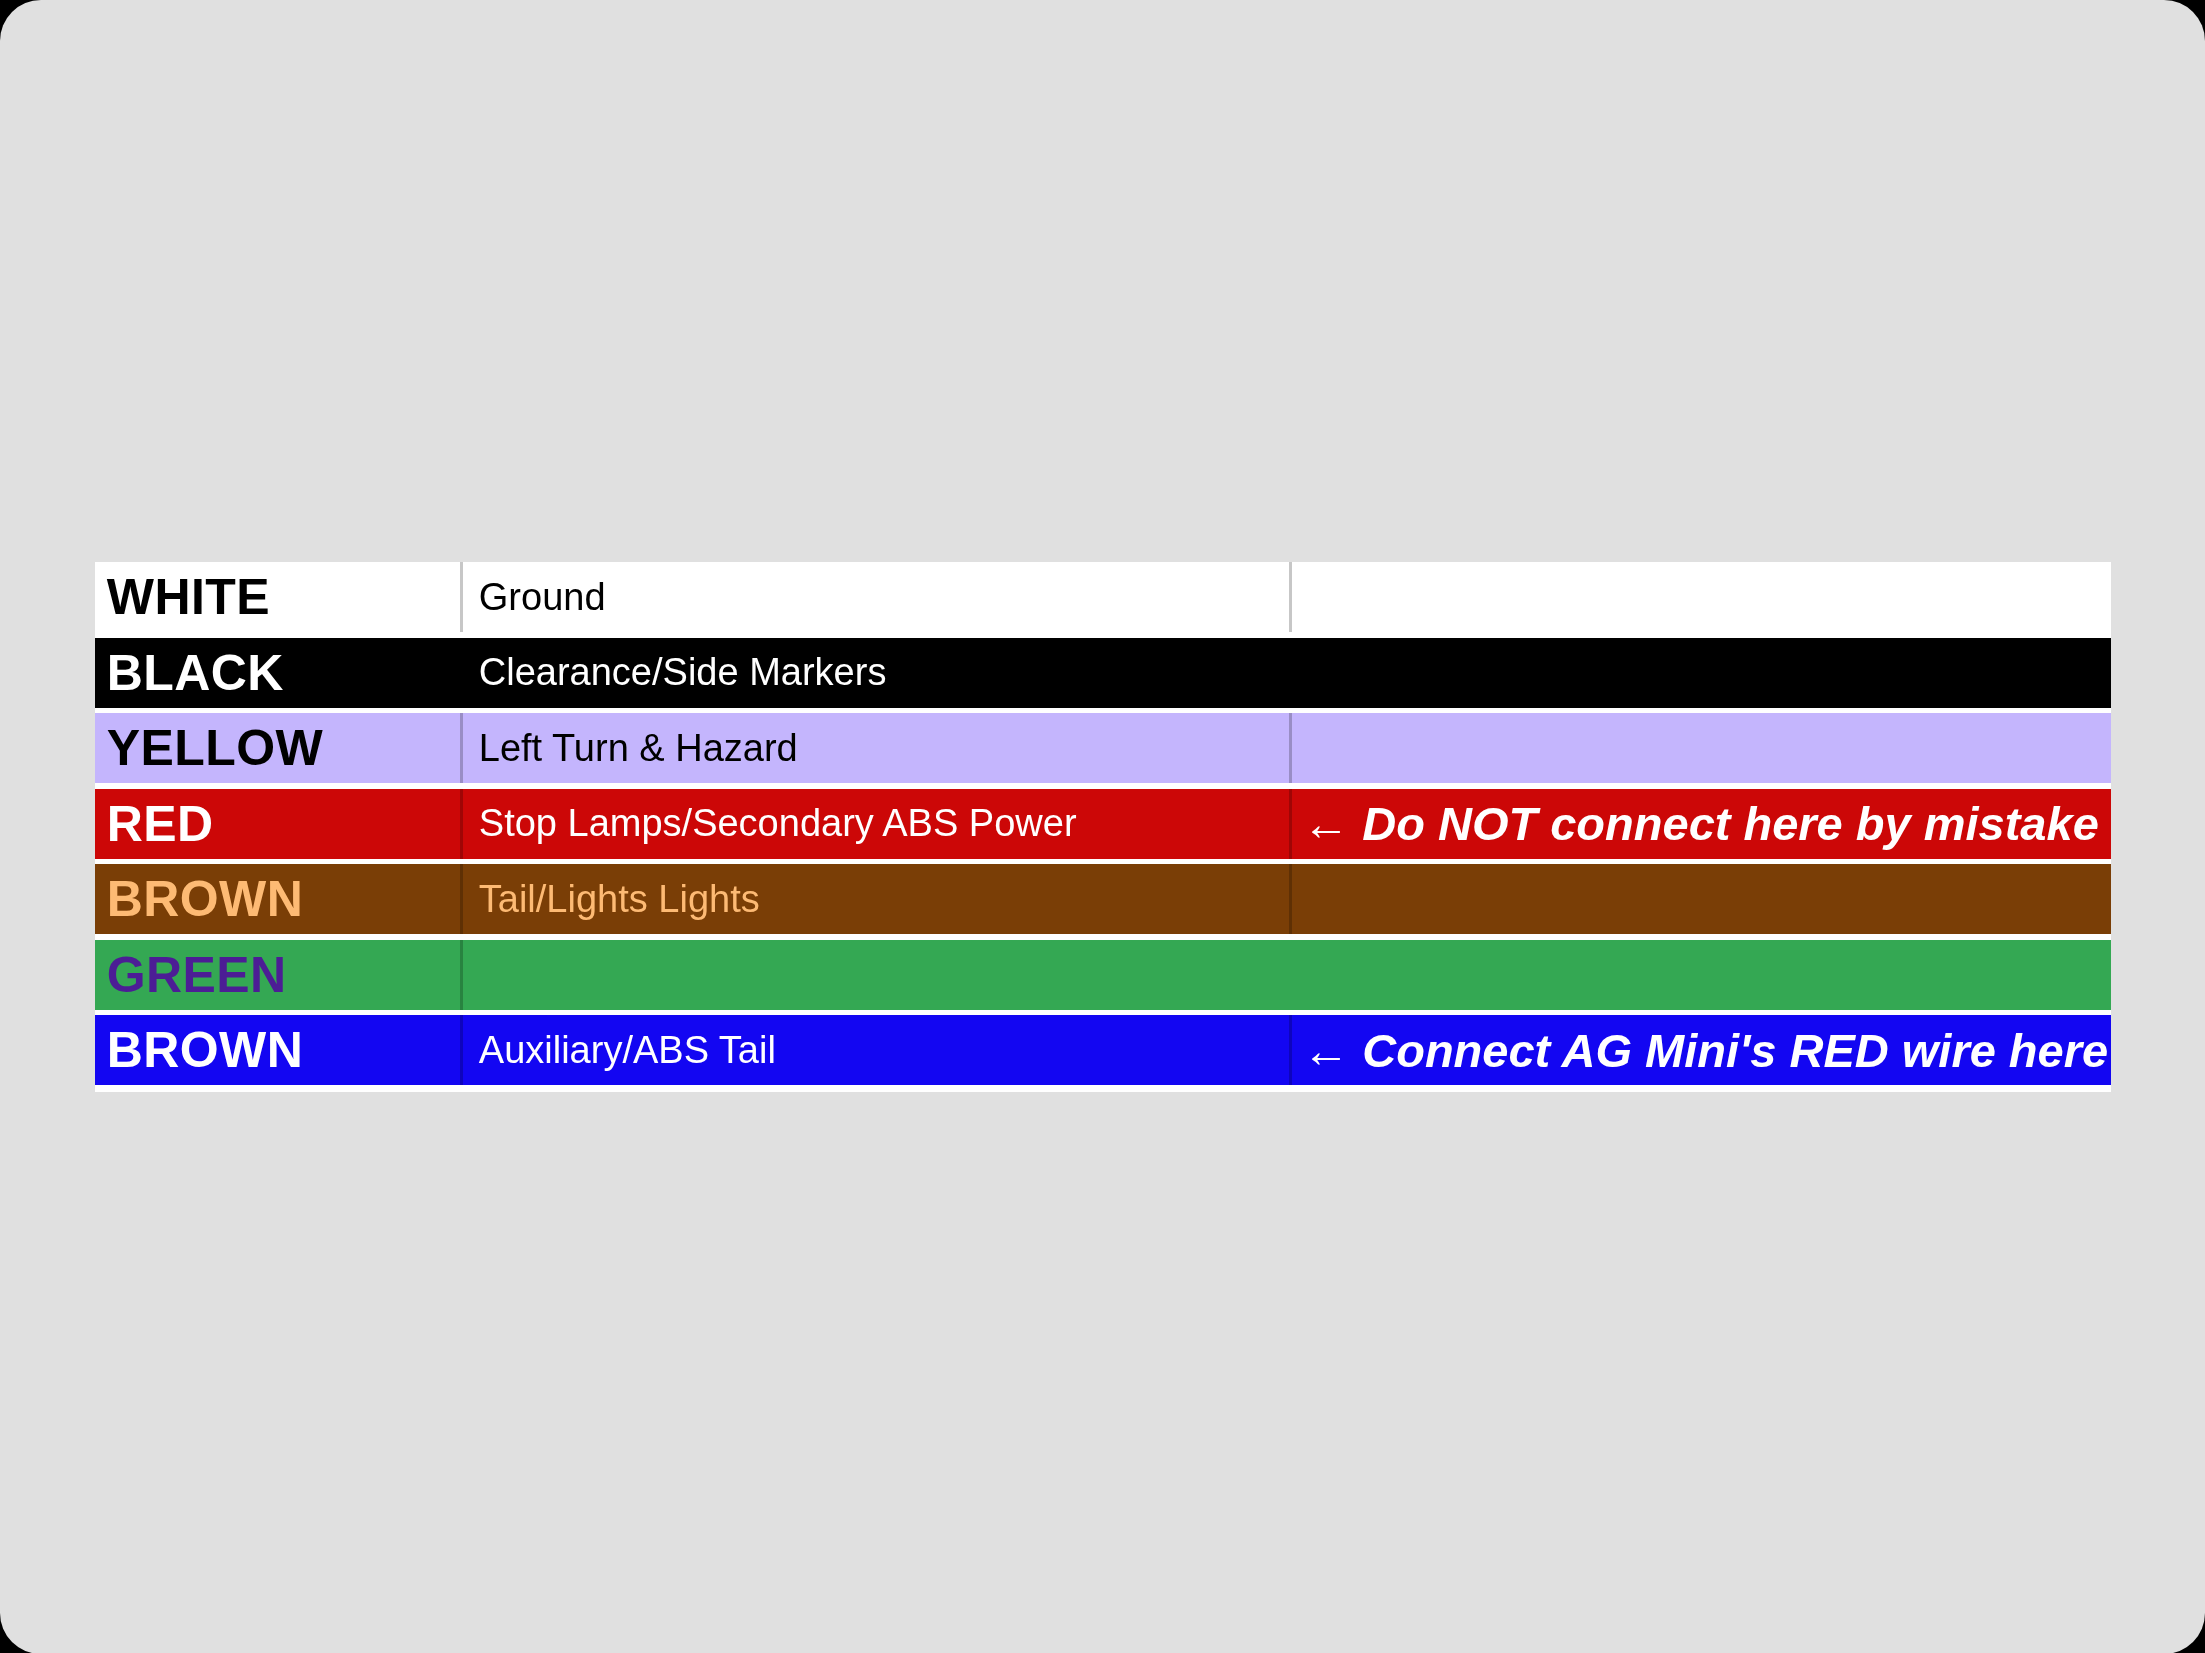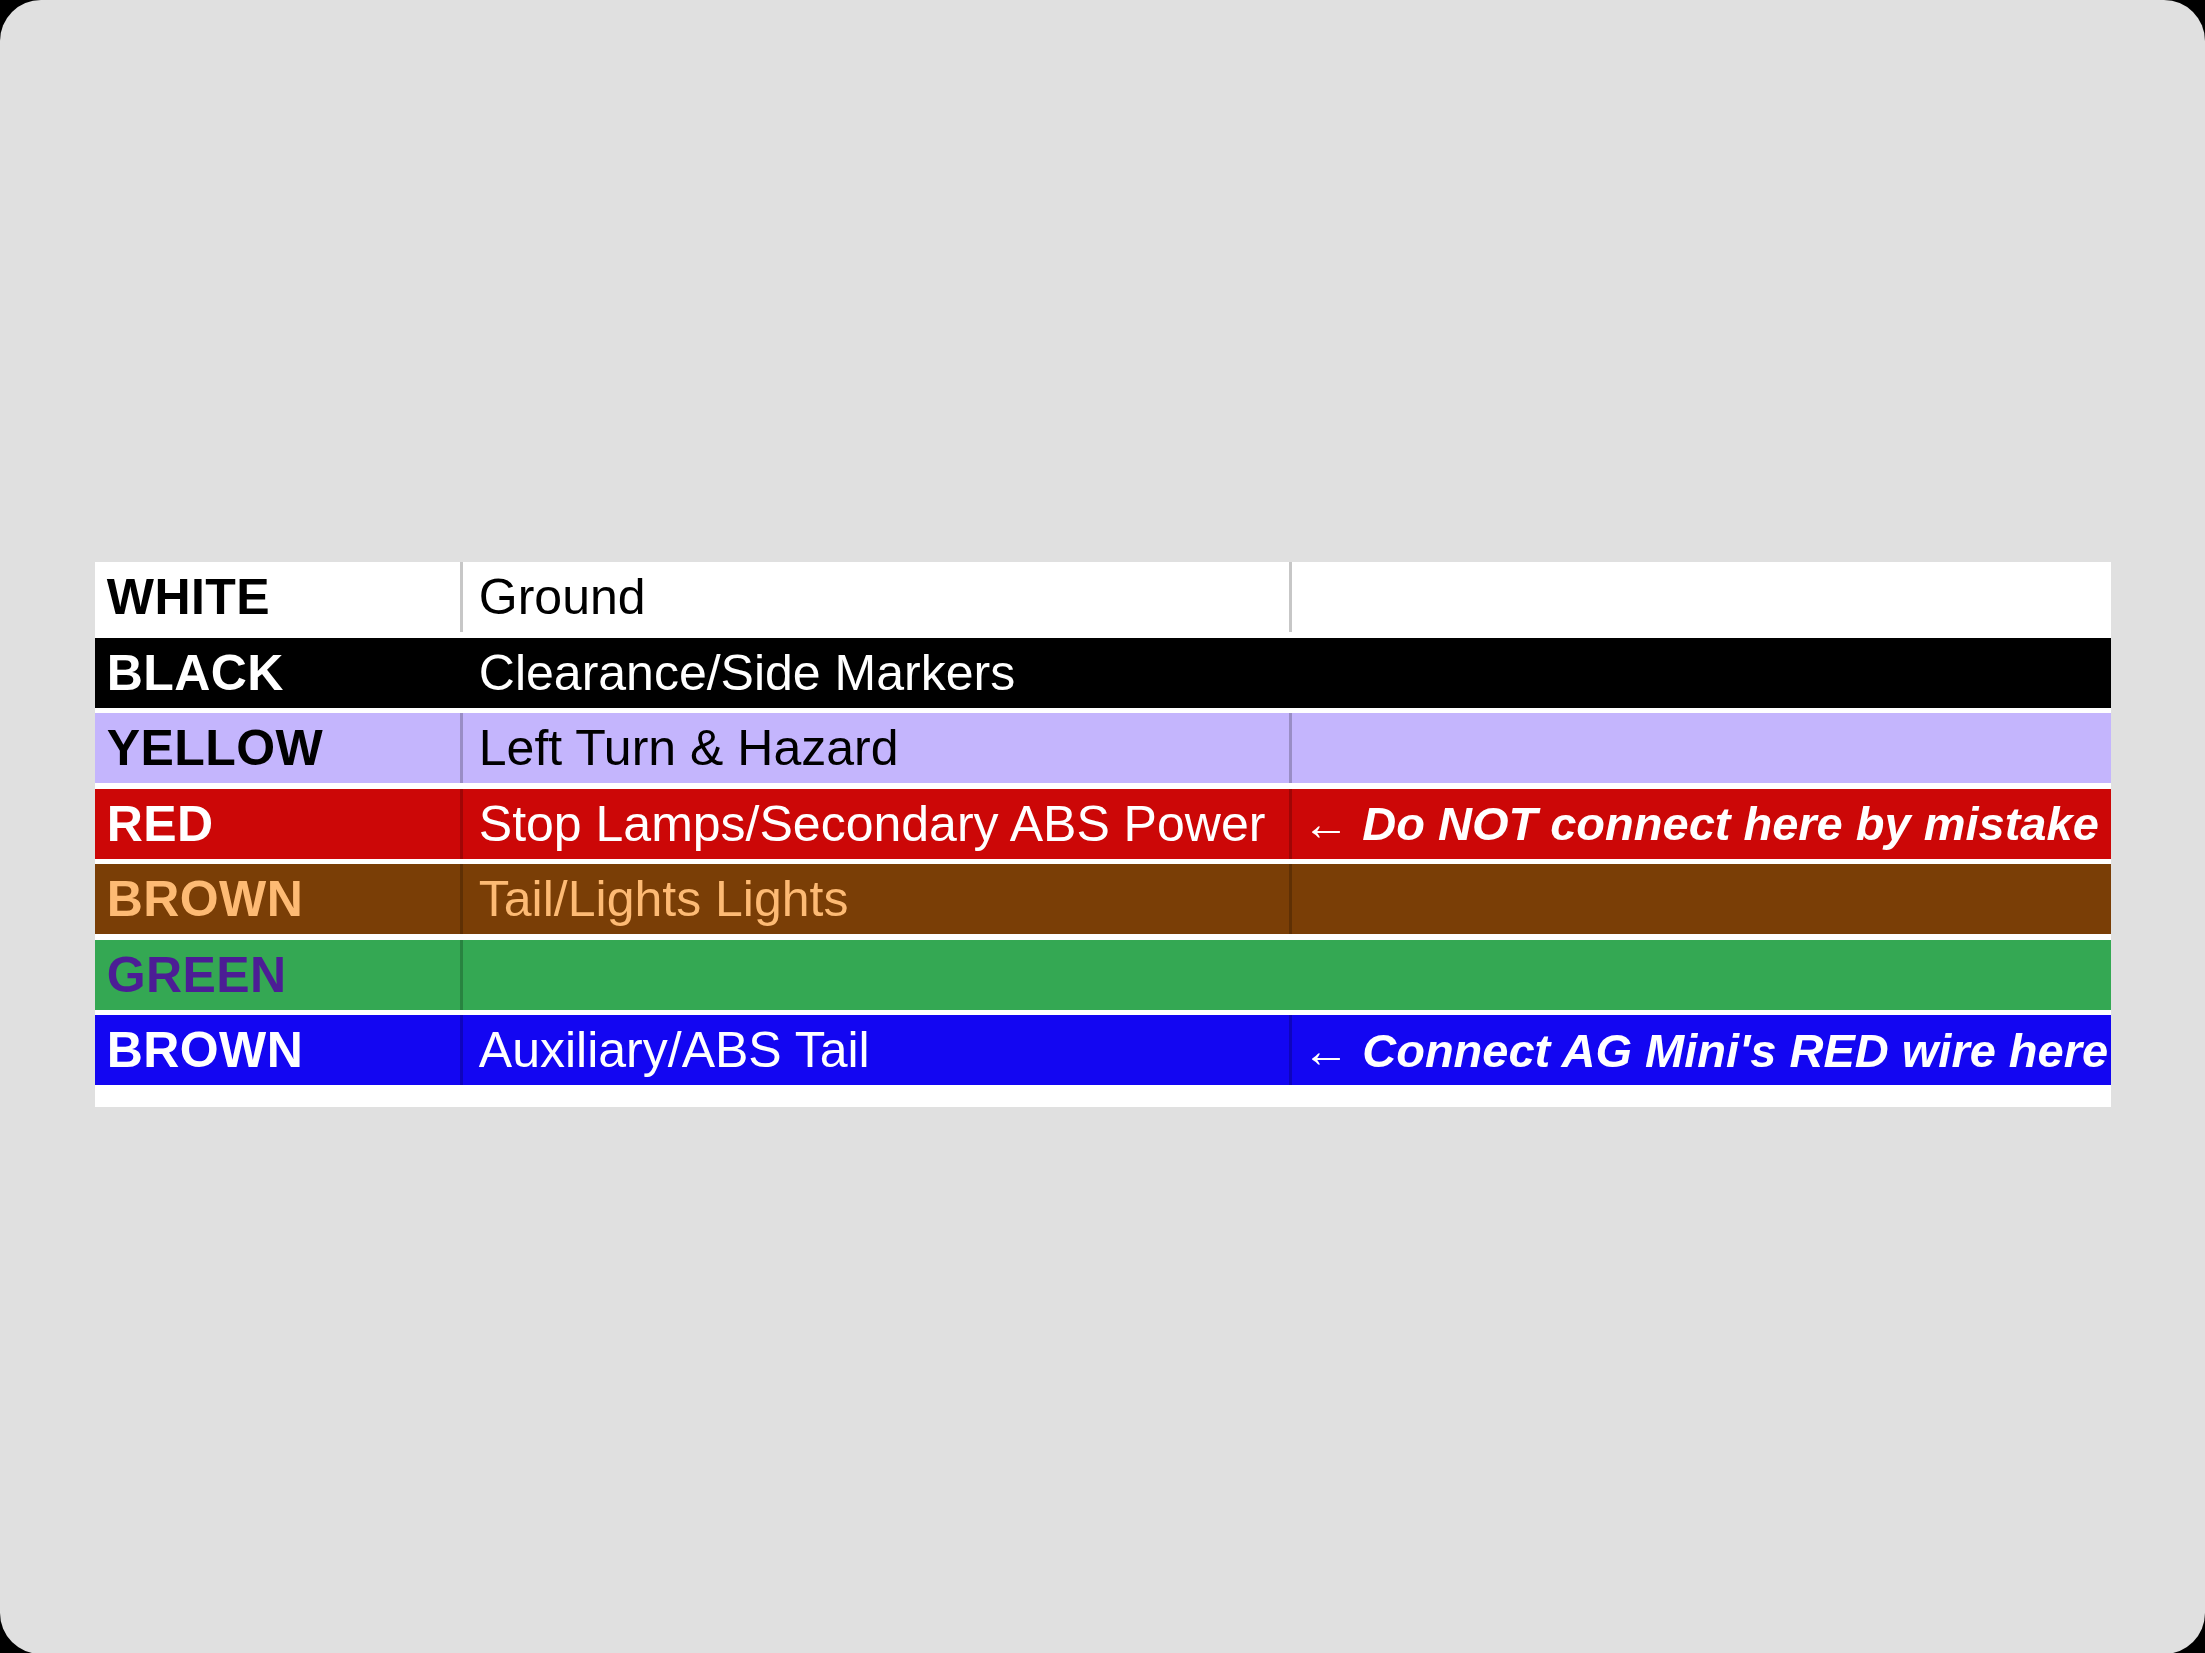--- a/index.html
+++ b/index.html
@@ -20,21 +20,21 @@
   }
   .wire-table {
     position: absolute;
     left: 95px;
     top: 562px;
     width: 2016px;
     background: #FFFFFF;
     display: flex;
     flex-direction: column;
     gap: 5.5px;
-    padding-bottom: 22px;
+    padding-bottom: 7px;
   }
   .row {
     height: 70px;
     display: flex;
     align-items: stretch;
     flex: none;
   }
   .cell {
     display: flex;
     align-items: center;
@@ -45,21 +45,21 @@
   .c1 {
     width: 365px;
     padding-left: 11.8px;
     font-size: 50px;
     font-weight: 700;
     letter-spacing: 0.4px;
   }
   .c2 {
     width: 829px;
     padding-left: 15.8px;
-    font-size: 50px;
+    font-size: 38px;
     font-weight: 400;
     border-left: 3.9px solid rgba(0,0,0,0.22);
   }
   .c3 {
     flex: 1;
     padding-left: 10.2px;
     font-size: 47px;
     font-weight: 700;
     font-style: italic;
     border-left: 3.9px solid rgba(0,0,0,0.22);

